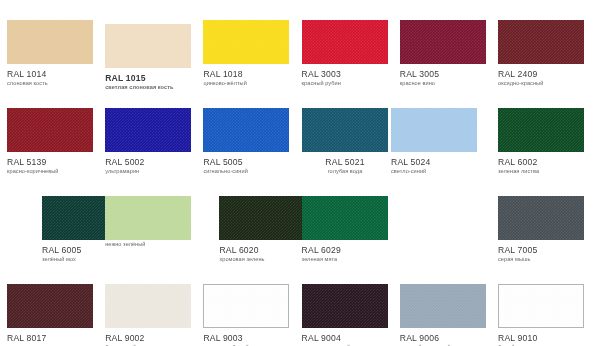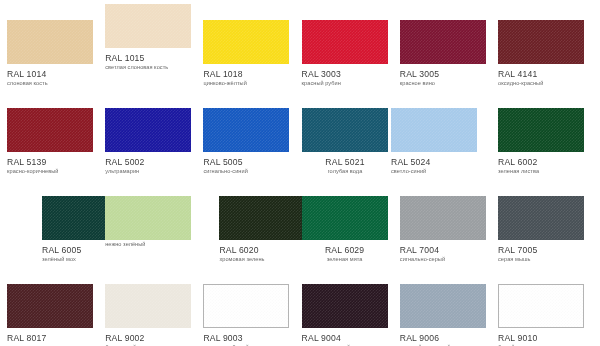--- a/index.html
+++ b/index.html
@@ -71,21 +71,21 @@
 </style>
 </head>
 <body>
 
 <div id="chart">
     <div class="cell" style="left: 7px; top: 20px;">
       <div class="swatch" style="background-color: rgb(229, 202, 158);"></div>
       <div class="code">RAL 1014</div>
       <div class="cname">слоновая кость</div>
     </div>
-    <div class="cell" style="left: 105.2px; top: 4px;">
+    <div class="cell" style="left: 105.2px; top: 24px; font-weight: bold;">
       <div class="swatch" style="background-color: rgb(240, 221, 195);"></div>
       <div class="code">RAL 1015</div>
       <div class="cname">светлая слоновая кость</div>
     </div>
     <div class="cell" style="left: 203.4px; top: 20px;">
       <div class="swatch" style="background-color: rgb(249, 220, 25);"></div>
       <div class="code">RAL 1018</div>
       <div class="cname">цинково-жёлтый</div>
     </div>
     <div class="cell" style="left: 301.6px; top: 20px;">
@@ -93,21 +93,21 @@
       <div class="code">RAL 3003</div>
       <div class="cname">красный рубин</div>
     </div>
     <div class="cell" style="left: 399.8px; top: 20px;">
       <div class="swatch" style="background-color: rgb(124, 20, 50);"></div>
       <div class="code">RAL 3005</div>
       <div class="cname">красное вино</div>
     </div>
     <div class="cell" style="left: 498px; top: 20px;">
       <div class="swatch" style="background-color: rgb(107, 31, 37);"></div>
-      <div class="code">RAL 4141</div>
+      <div class="code">RAL 2409</div>
       <div class="cname">оксидно-красный</div>
     </div>
     <div class="cell" style="left: 7px; top: 108px;">
       <div class="swatch" style="background-color: rgb(140, 23, 34);"></div>
       <div class="code">RAL 5139</div>
       <div class="cname">красно-коричневый</div>
     </div>
     <div class="cell" style="left: 105.2px; top: 108px;">
       <div class="swatch" style="background-color: rgb(25, 22, 160);"></div>
       <div class="code">RAL 5002</div>
@@ -140,29 +140,24 @@
     </div>
     <div class="cell" style="left: 105.2px; top: 196px;">
       <div class="swatch" style="background-color: rgb(191, 217, 155);"></div>
       <div class="cname">нежно зелёный</div>
     </div>
     <div class="cell" style="left: 203.4px; top: 196px; padding-left: 16px;">
       <div class="swatch" style="background-color: rgb(27, 39, 21);"></div>
       <div class="code">RAL 6020</div>
       <div class="cname">хромовая зелень</div>
     </div>
-    <div class="cell" style="left: 301.6px; top: 196px; text-align: center;">
+    <div class="cell" style="left: 301.6px; top: 196px;">
       <div class="swatch" style="background-color: rgb(5, 99, 57);"></div>
       <div class="code">RAL 6029</div>
       <div class="cname">зеленая мята</div>
-    </div>
-    <div class="cell" style="left: 399.8px; top: 196px;">
-      <div class="swatch" style="background-color: rgb(154, 158, 161);"></div>
-      <div class="code">RAL 7004</div>
-      <div class="cname">сигнально-серый</div>
     </div>
     <div class="cell" style="left: 498px; top: 196px;">
       <div class="swatch" style="background-color: rgb(71, 79, 85);"></div>
       <div class="code">RAL 7005</div>
       <div class="cname">серая мышь</div>
     </div>
     <div class="cell" style="left: 7px; top: 284px;">
       <div class="swatch" style="background-color: rgb(76, 31, 35);"></div>
       <div class="code">RAL 8017</div>
       <div class="cname">шоколад</div>

